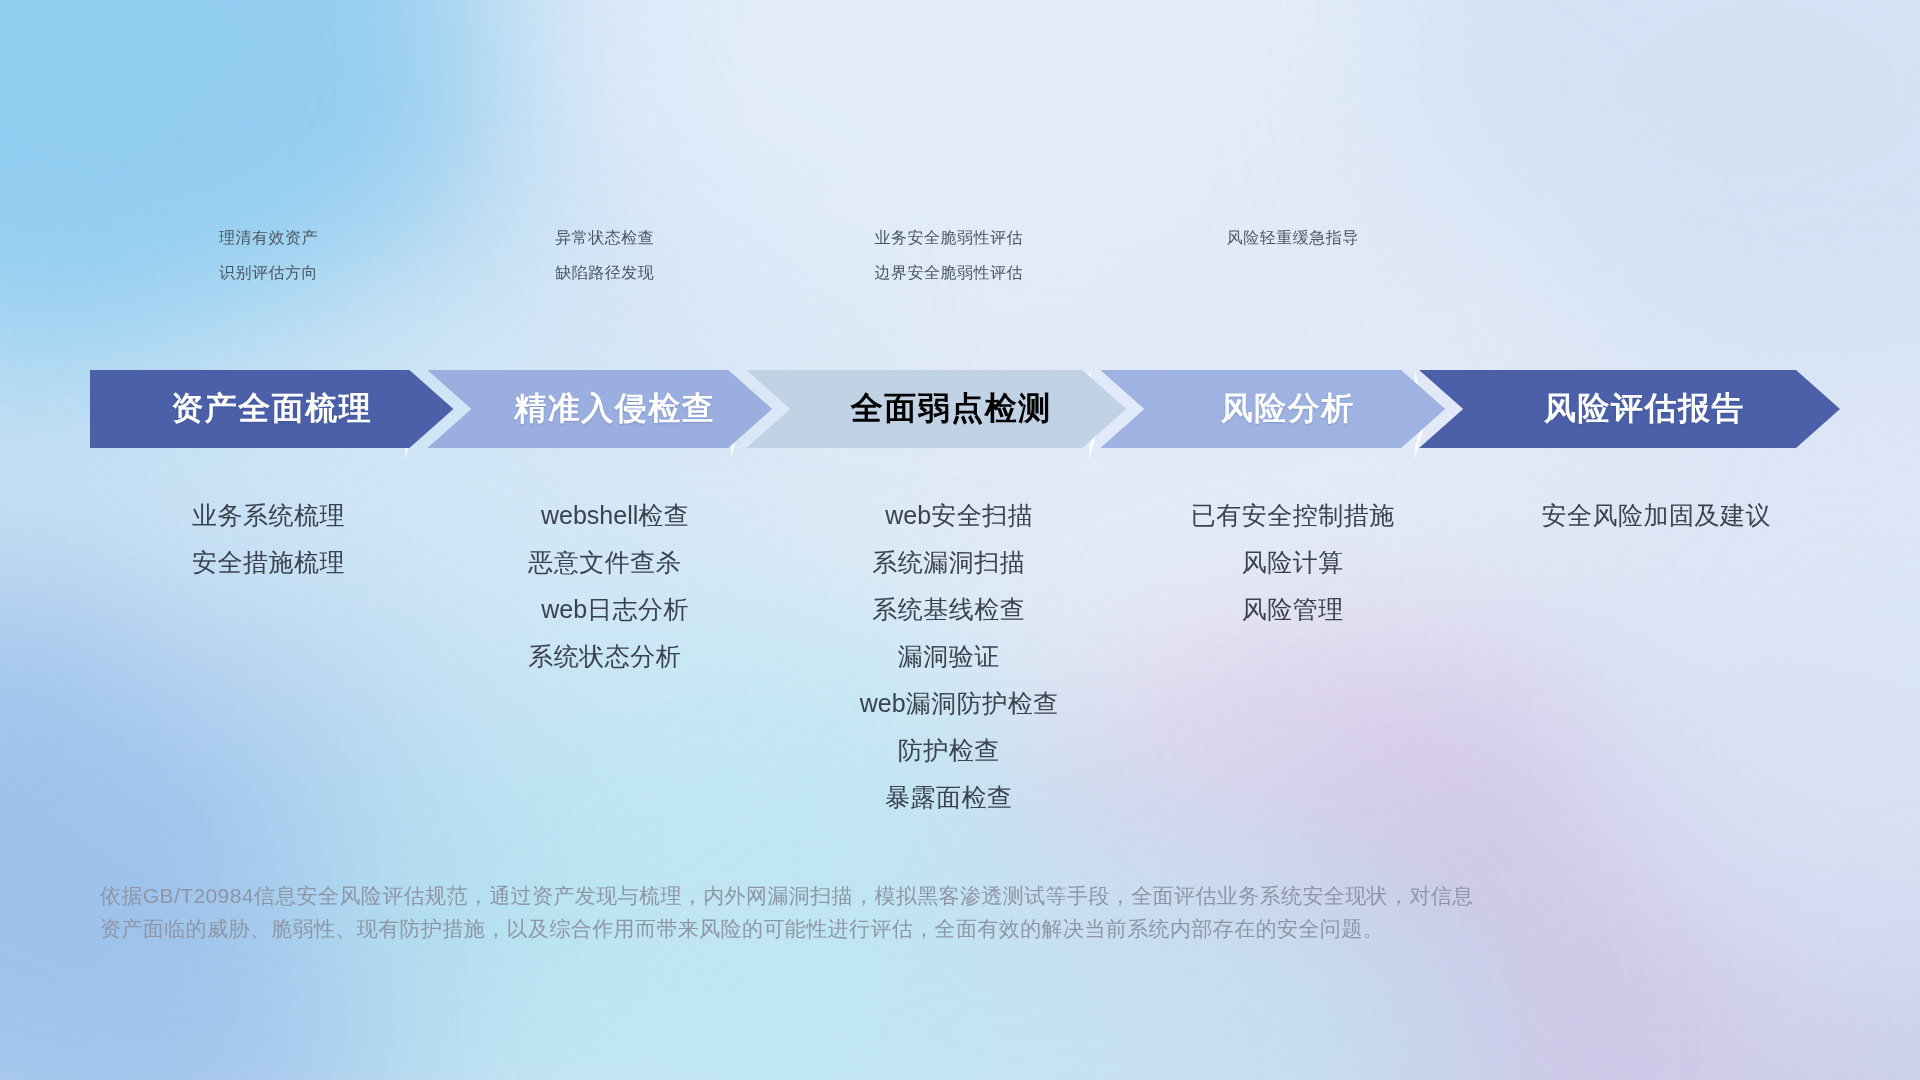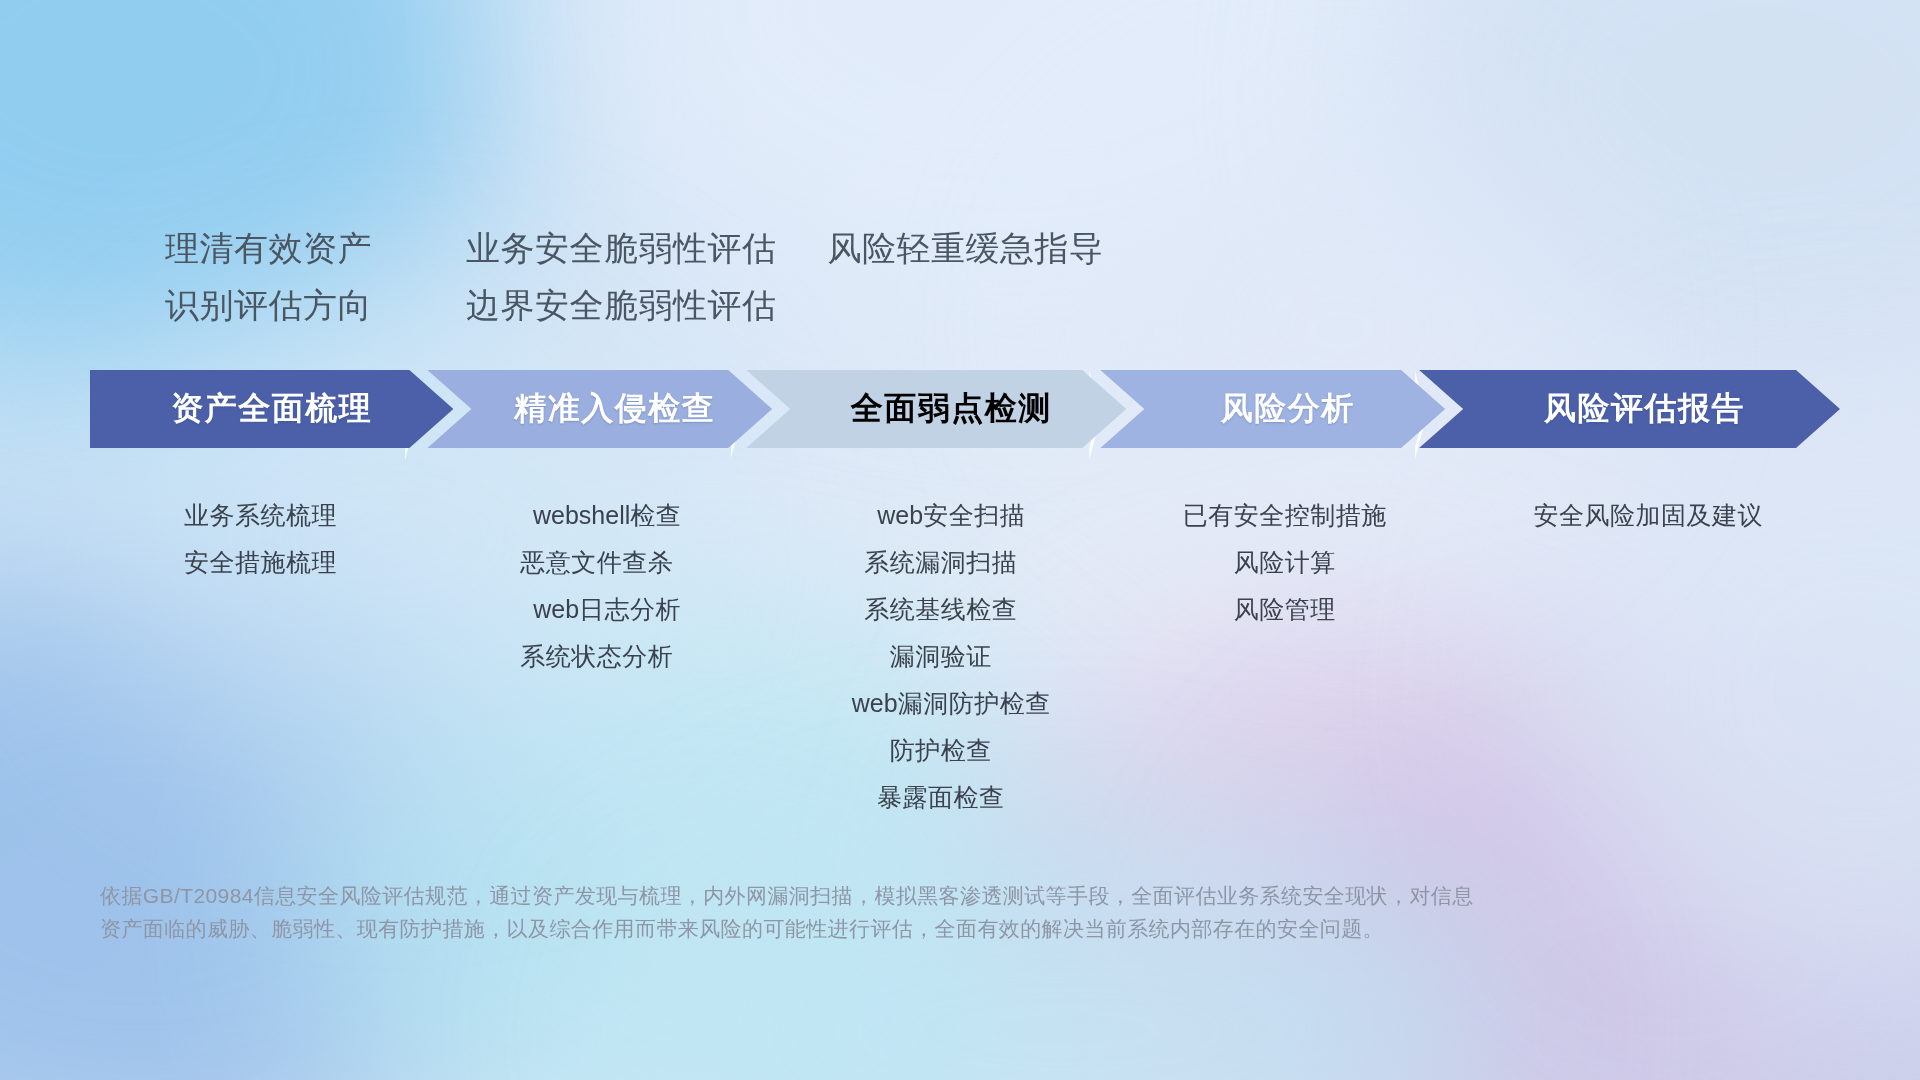--- a/index.html
+++ b/index.html
@@ -44,21 +44,21 @@
     width: 1760px;
     display: flex;
   }
   .caption-col {
     display: flex;
     flex-direction: column;
     align-items: center;
     gap: 16px;
   }
   .caption-line {
-    font-size: 34px;
+    font-size: 16px;
     color: #4b5663;
     letter-spacing: .5px;
     white-space: nowrap;
     line-height: 1.2;
   }
 
   
   #chevron-band {
     position: absolute;
     left: 90px;
@@ -91,21 +91,21 @@
     height: 90px;
     background: rgba(255,255,255,.85);
     clip-path: polygon(0 0, 100% 50%, 0 100%, 0 86%, 82% 50%, 0 14%);
     pointer-events: none;
     z-index: 4;
   }
 
   
   .items-row {
     position: absolute;
-    left: 88px;
+    left: 96px;
     top: 500px;
     width: 1760px;
     display: flex;
   }
   .items-col { display: flex; flex-direction: column; align-items: center; gap: 17px; }
   .item {
     font-size: 25px;
     color: #3a424d;
     white-space: nowrap;
     line-height: 1.2;
@@ -141,20 +141,24 @@
   <div class="blob blob-i"></div>
   <div class="blob blob-j"></div>
   <div class="blob blob-k"></div>
 
   <div id="content">
     <div class="caption-row" id="caption-row">
         <div class="caption-col" style="flex: 0.196 1 0%;">
           <div class="caption-line">理清有效资产</div>
           <div class="caption-line">识别评估方向</div>
         </div>
+        <div class="caption-col" style="flex: 0.186 1 0%;">
+          <div class="caption-line">异常状态检查</div>
+          <div class="caption-line">缺陷路径发现</div>
+        </div>
         <div class="caption-col" style="flex: 0.205 1 0%;">
           <div class="caption-line">业务安全脆弱性评估</div>
           <div class="caption-line">边界安全脆弱性评估</div>
         </div>
         <div class="caption-col" style="flex: 0.186 1 0%;">
           <div class="caption-line">风险轻重缓急指导</div>
         </div>
       </div>
     <div id="chevron-band">
         <div class="chevron" style="flex: 0.196 1 0%; background: rgb(75, 96, 168); color: rgb(255, 255, 255); margin-left: 0px; z-index: 10; text-shadow: rgba(40, 60, 120, 0.25) 0px 1px 2px;">

